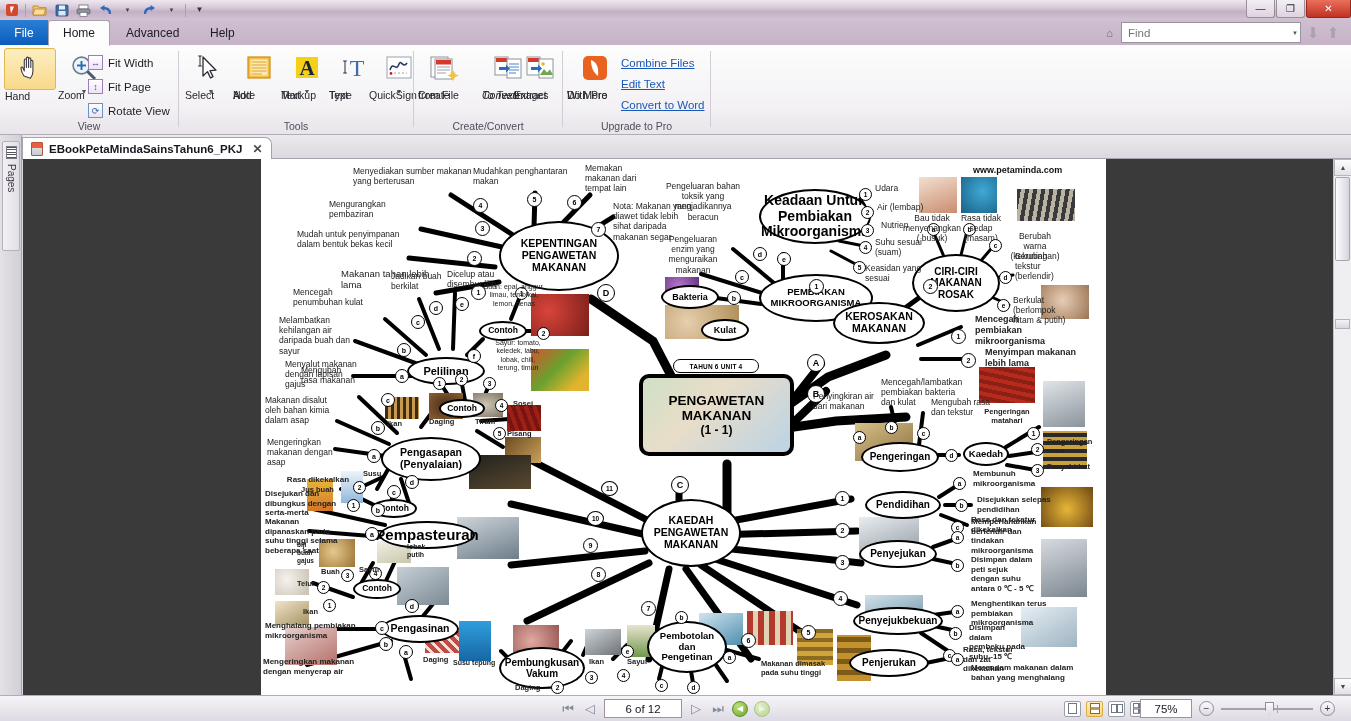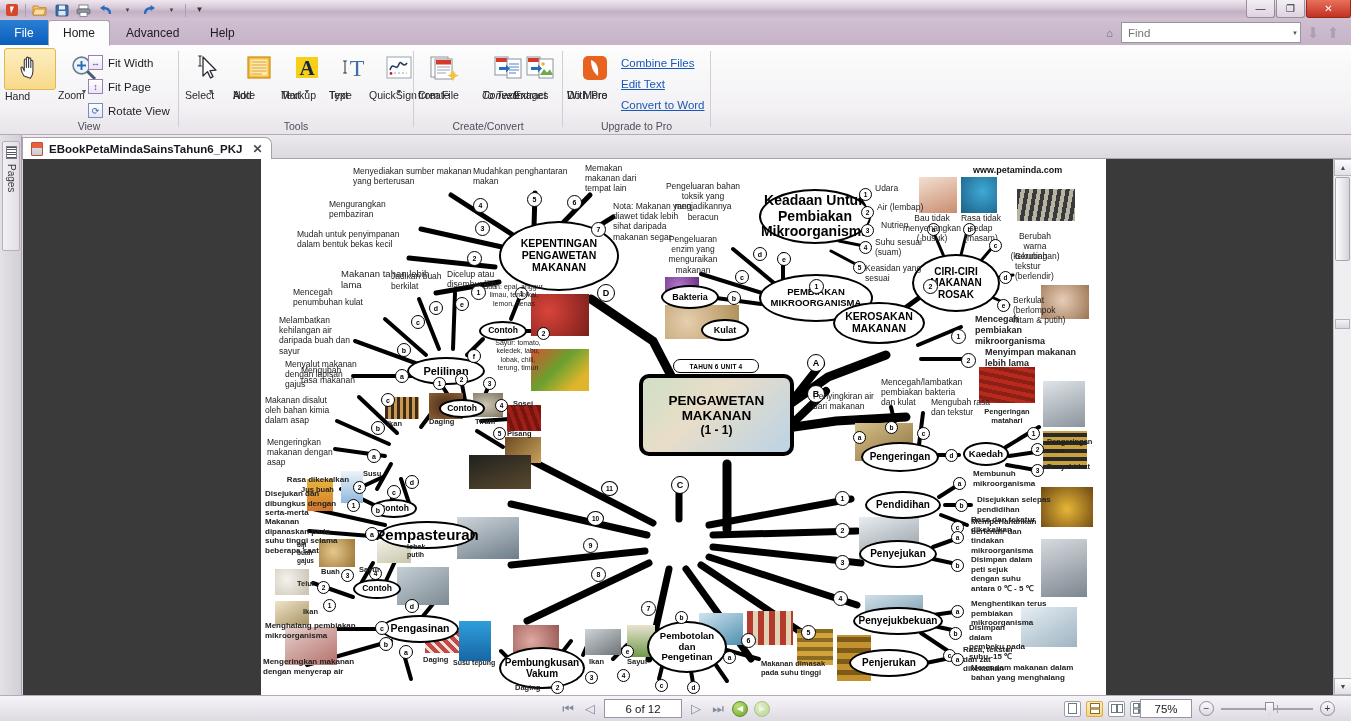--- a/index.html
+++ b/index.html
@@ -714,20 +714,23 @@
 
       <div class="node" style="left:651px;top:95px;width:88px;height:58px;font-size:10px;padding:0 5px;">
         <span>CIRI-CIRI MAKANAN ROSAK</span>
       </div>
 
       <div class="node" style="left:572px;top:143px;width:92px;height:42px;font-size:10.5px;padding:0 5px;">
         <span>KEROSAKAN MAKANAN</span>
       </div>
 
 
+      <div class="node" style="left:380px;top:340px;width:100px;height:68px;font-size:10.5px;padding:0 4px;">
+        <span>KAEDAH PENGAWETAN MAKANAN</span>
+      </div>
 
       <div class="node" style="left:400px;top:126px;width:58px;height:24px;font-size:9px;">
         <span>Bakteria</span>
       </div>
       <div class="node" style="left:440px;top:160px;width:48px;height:22px;font-size:9px;">
         <span>Kulat</span>
       </div>
 
       <div class="node" style="left:600px;top:283px;width:78px;height:30px;font-size:10px;">
         <span>Pengeringan</span>
@@ -752,20 +755,23 @@
       </div>
       <div class="node" style="left:238px;top:488px;width:86px;height:42px;font-size:10px;padding:0 3px;">
         <span>Pembungkusan Vakum</span>
       </div>
 
       <div class="node" style="left:120px;top:456px;width:78px;height:28px;font-size:10.5px;">
         <span>Pengasinan</span>
       </div>
       <div class="node" style="left:118px;top:362px;width:96px;height:28px;font-size:15px;">
         <span>Pempasteuran</span>
+      </div>
+      <div class="node" style="left:120px;top:278px;width:100px;height:44px;font-size:10.5px;padding:0 3px;">
+        <span>Pengasapan (Penyalaian)</span>
       </div>
       <div class="node" style="left:146px;top:198px;width:78px;height:28px;font-size:11px;">
         <span>Pelilinan</span>
       </div>
 
       <div class="node" style="left:218px;top:162px;width:48px;height:20px;font-size:8.5px;">
         <span>Contoh</span>
       </div>
       <div class="node" style="left:178px;top:240px;width:46px;height:19px;font-size:8.5px;">
         <span>Contoh</span>

